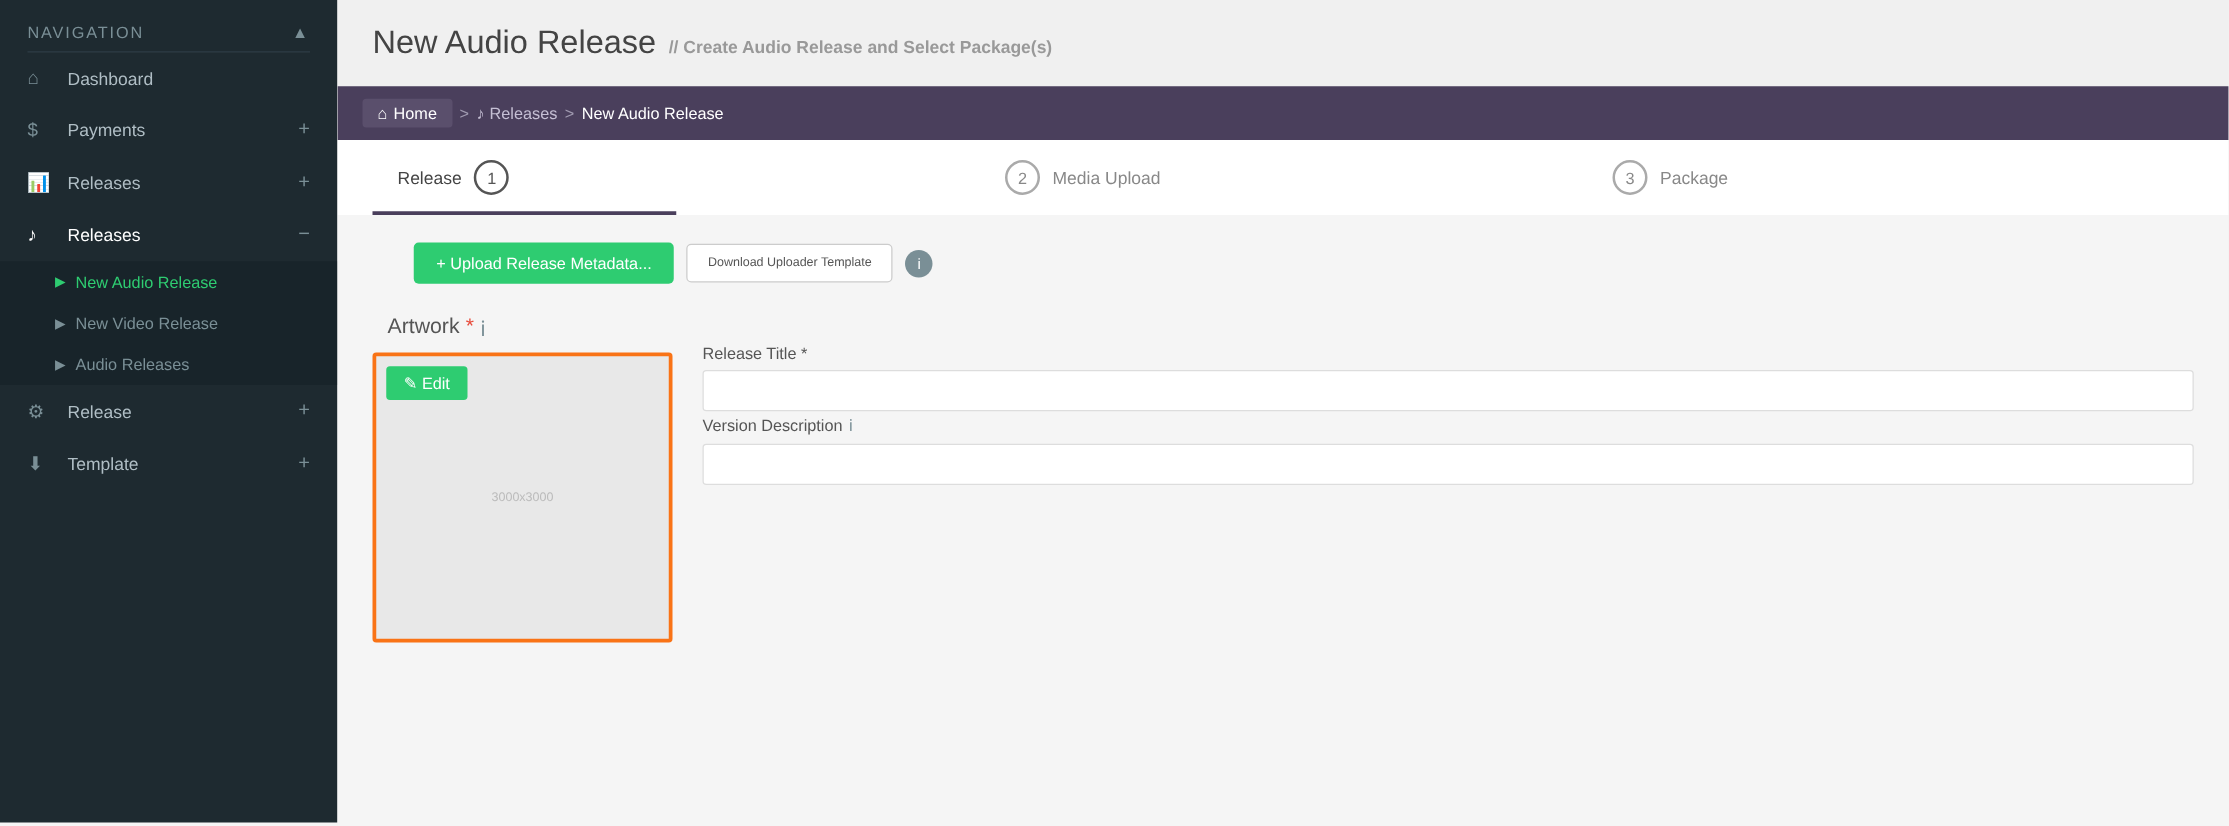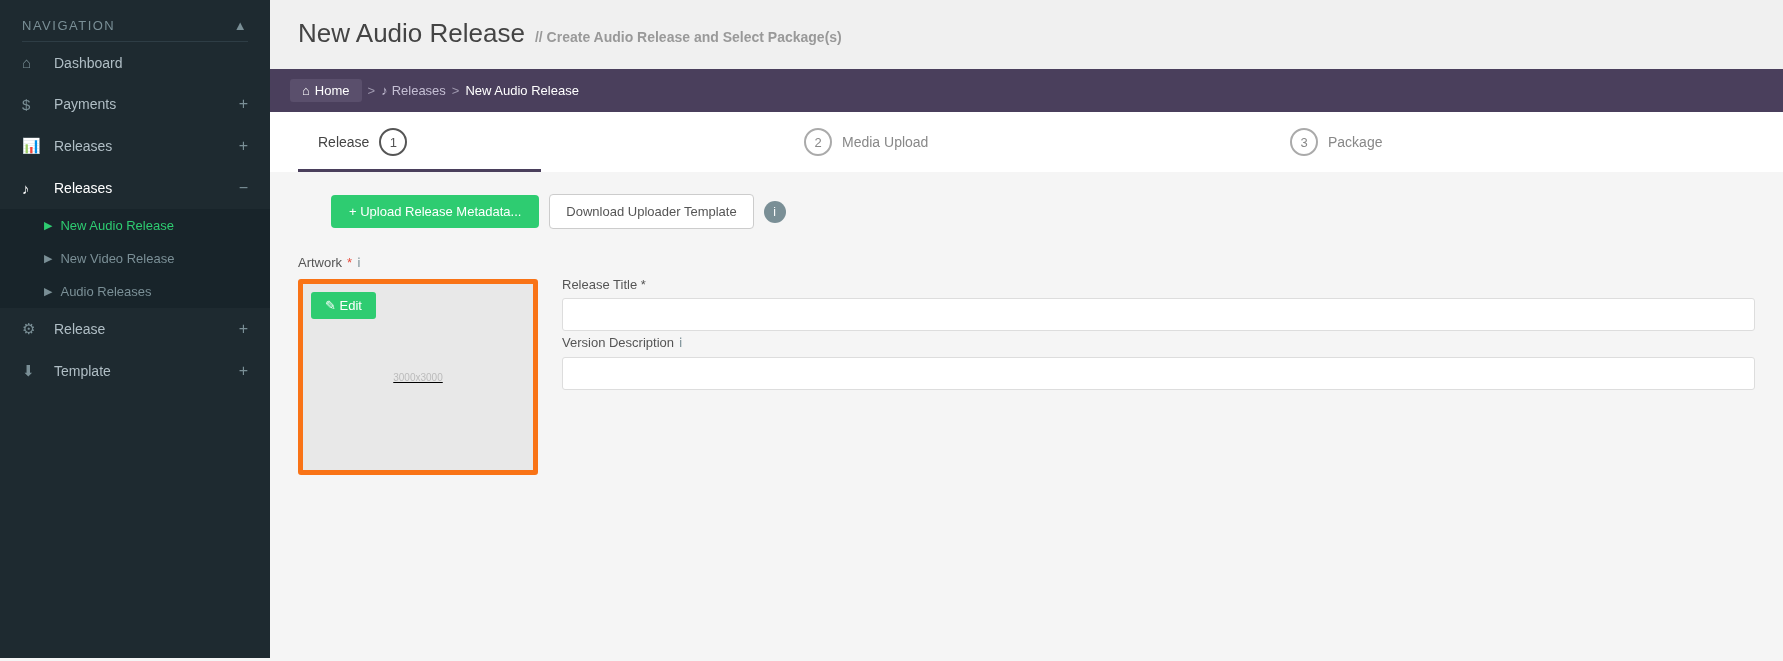--- a/index.html
+++ b/index.html
@@ -185,21 +185,21 @@
       display: flex;
       align-items: center;
       gap: 6px;
     }
     .btn-download {
       background: #fff;
       color: #555;
       border: 1px solid #ccc;
       padding: 9px 16px;
       border-radius: 4px;
-      font-size: 13px;
+      font-size: 10px;
       cursor: pointer;
     }
     .info-icon {
       width: 22px;
       height: 22px;
       border-radius: 50%;
       background: #7a8f96;
       color: #fff;
       display: flex;
       align-items: center;
@@ -209,39 +209,39 @@
     }
 
     
     .form-area {
       display: flex;
       gap: 24px;
       align-items: flex-start;
     }
     .artwork-section { }
     .artwork-label {
-      font-size: 13px;
+      font-size: 17px;
       color: #555;
       margin-bottom: 8px;
       display: flex;
-      align-items: center;
+      align-items: flex-start;
       gap: 5px;
+      margin-left: 12px;
     }
     .artwork-required { color: #e74c3c; }
     .artwork-box {
       width: 240px;
-      height: 196px;
+      height: 232px;
       background: #e8e8e8;
-      border: 5px solid #f97316;
+      border: 3px solid #f97316;
       position: relative;
       display: flex;
       align-items: center;
       justify-content: center;
       border-radius: 3px;
-      text-decoration: underline;
     }
     .artwork-dim {
       color: #bbb;
       font-size: 10px;
       font-weight: 300;
     }
     .btn-edit-artwork {
       position: absolute;
       top: 8px;
       left: 8px;

